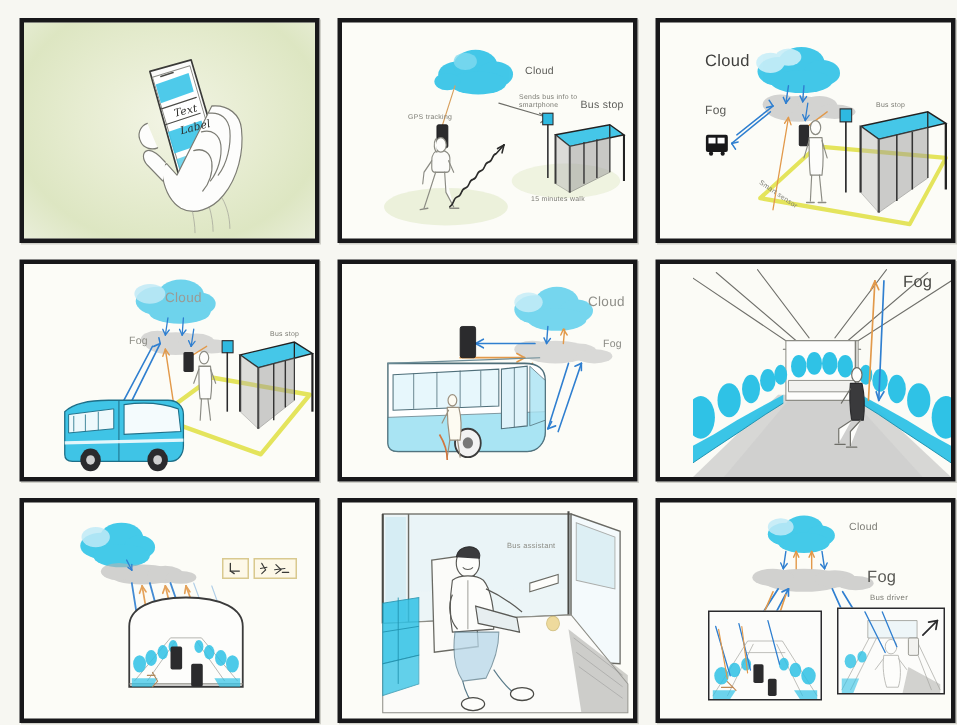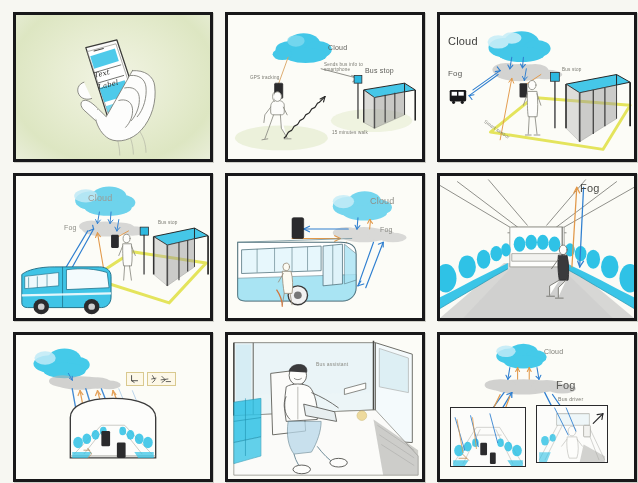--- a/index.html
+++ b/index.html
@@ -20,21 +20,21 @@
     box-sizing:border-box;
   }
   .panel{
     position:relative;
     border:3px solid #18181a;
     background:#fdfdf8;
     box-sizing:border-box;
     box-shadow:1px 1px 0 #cfcfc8;
     overflow:hidden;
   }
-  .panel .stage{position:absolute;inset:0;}
+  .panel .stage{position:absolute;inset:0;margin-left:22px;}
   svg.art{position:absolute;left:0;top:0;width:100%;height:100%;display:block;}
   .lbl{
     position:absolute;
     font-family:"Liberation Sans", sans-serif;
     color:#5b5b57;
     white-space:nowrap;
     letter-spacing:.2px;
     pointer-events:none;
   }
   .lbl.big{font-size:11px;color:#3f3f3d;}

